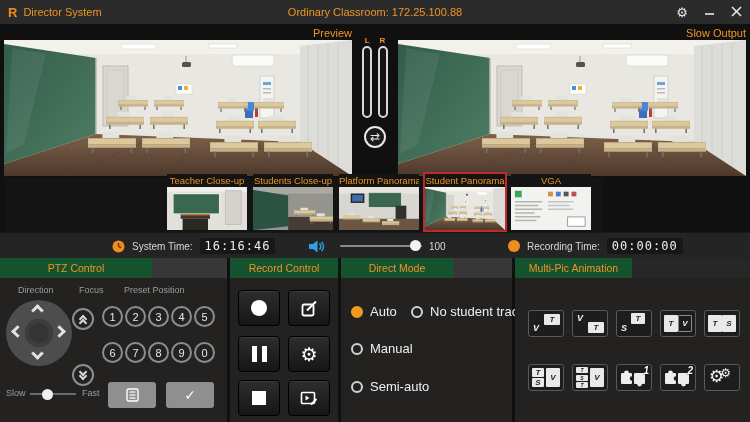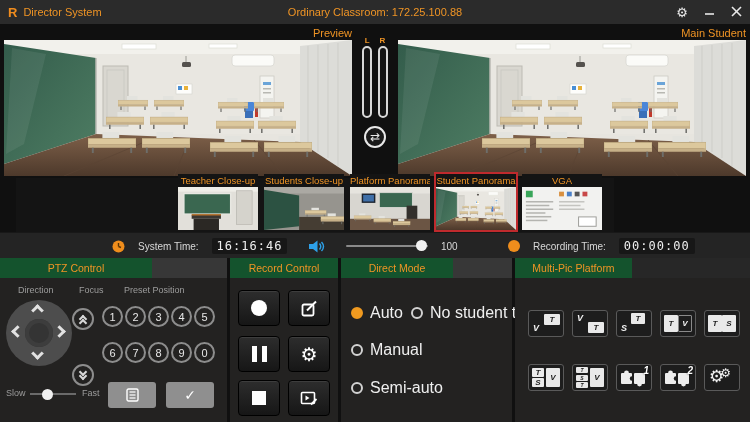--- a/index.html
+++ b/index.html
@@ -21,33 +21,33 @@
   .video-frame { position:absolute; top:40px; width:348px; height:136px; background:#222; }
   .video-frame svg { display:block; width:100%; height:100%; }
 
   .meter-col { position:absolute; left:352px; top:24px; width:46px; height:154px; }
   .meter-labels { position:absolute; top:12px; left:0; width:46px; display:flex; justify-content:center; gap:10px; color:#ef9425; font-size:8px; font-weight:bold; }
   .meter { position:absolute; top:22px; width:10px; height:72px; border:2px solid #d8d8d8; border-radius:5px; background:#141414; }
   .meter.l { left:10px; } .meter.r { left:26px; }
   .swap-btn { position:absolute; left:12px; top:102px; width:22px; height:22px; border:2px solid #e8e8e8; border-radius:50%; color:#e8e8e8; font-size:12px; line-height:18px; text-align:center; cursor:pointer; background:#1a1a1a; }
 
   
-  .thumb-strip { position:absolute; left:16px; top:178px; width:598px; height:54px; background:#141414; }
+  .thumb-strip { position:absolute; left:5px; top:178px; width:598px; height:54px; background:#141414; }
   .thumb { position:absolute; top:-6px; width:84px; height:60px; border:2px solid transparent; }
   .thumb.on { border-color:#bf2а2d; }
   .thumb.on { border-color:#bf2a2d; }
   .thumb-label { height:13px; text-align:center; color:#ef9425; font-size:9.5px; line-height:13px; white-space:nowrap; overflow:hidden; background:#141414; }
   .thumb-img { width:80px; height:43px; background:#333; }
   .thumb-img svg { display:block; width:100%; height:100%; }
 
   
   .status-bar { position:absolute; left:0; top:232px; width:750px; height:26px; background:#242424; border-top:1px solid #181818; }
   .sb-label { color:#d8d8d8; font-size:10px; }
   .clockpanel { background:#171717; border-radius:2px; padding:1px 5px; color:#efefef; font-family:"DejaVu Sans Mono", monospace; font-size:12px; letter-spacing:1px; }
-  .sb-group { position:absolute; top:0; height:26px; display:flex; align-items:center; gap:13px; }
+  .sb-group { position:absolute; top:0; height:26px; display:flex; align-items:center; gap:7px; }
   .rec-dot { width:12px; height:12px; border-radius:50%; background:#ef8d1c; }
   .vol-track { position:relative; width:82px; height:2px; background:#8a8a8a; border-radius:1px; cursor:pointer; }
   .vol-thumb { position:absolute; top:-5px; width:11px; height:11px; border-radius:50%; background:#f2f2f2; cursor:pointer; }
 
   
   .panel { position:absolute; top:258px; height:164px; background:#232221; }
   .tabbar { position:absolute; left:0; top:0; width:100%; height:20px; background:#272727; }
   .tab { position:absolute; top:0; height:20px; font-size:10.5px; line-height:20px; text-align:center; }
   .tab.active { color:#ef9425; background:#14532d; }
   .tab.inactive { color:#efefef; background:#373737; }
@@ -76,21 +76,21 @@
              display:flex; align-items:center; justify-content:center; color:#fff; }
   .ic-circle { width:16px; height:16px; border-radius:50%; background:#fff; }
   .ic-pause { display:flex; gap:5px; } .ic-pause i { display:block; width:5px; height:16px; background:#fff; }
   .ic-stop { width:14px; height:14px; background:#fff; }
   .ic-gear { font-size:19px; line-height:1; color:#fff; }
 
   
   .radio-row { position:absolute; display:flex; align-items:center; gap:7px; cursor:pointer; }
   .radio-dot { width:12px; height:12px; border-radius:50%; border:2px solid #d2d2d2; background:transparent; }
   .radio-dot.on { background:#f09a20; border-color:#f09a20; }
-  .radio-lab { color:#efefef; font-size:16px; white-space:nowrap; }
+  .radio-lab { color:#efefef; font-size:13px; white-space:nowrap; }
 
   
   .mp-btn { position:absolute; width:36px; height:27px; background:#1d1d1d; border:1px solid #5a5a5a; border-radius:3px; cursor:pointer; }
   .mp-letter { position:absolute; color:#f2f2f2; font-size:9px; font-weight:bold; font-style:italic; line-height:1; }
   .mp-box { position:absolute; background:#e9e9e9; color:#1d1d1d; font-size:8px; font-weight:bold; font-style:italic; display:flex; align-items:center; justify-content:center; border-radius:1px; }
   .mp-box.dark { background:#1d1d1d; color:#f2f2f2; border:1px solid #8a8a8a; }
   .mp-num { position:absolute; right:2px; top:0px; color:#fff; font-size:10px; font-weight:bold; font-style:italic; text-shadow:0 0 2px #000; }
   .gears { position:absolute; left:4px; top:1px; color:#f2f2f2; }
   .gears .g1 { font-size:17px; } .gears .g2 { font-size:12px; position:relative; left:-4px; top:-5px; }
 </style>
@@ -197,21 +197,21 @@
   <div class="meter-col">
     <div class="meter-labels">
       <span>L</span>
       <span>R</span>
     </div>
     <div class="meter l"></div>
     <div class="meter r"></div>
     <div class="swap-btn">⇄</div>
   </div>
 
-  <div class="video-label" style="left:398px;">Main Student</div>
+  <div class="video-label" style="left:398px;">Slow Output</div>
   <div class="video-frame" style="left:398px;">
     <svg viewBox="0 0 348 136" preserveAspectRatio="none">
         <use href="#classroom"></use>
       </svg>
   </div>
 
   <div class="thumb-strip">
 
     <div class="thumb" style="left:160px;">
       <div class="thumb-label">Teacher Close-up</div>
@@ -433,21 +433,21 @@
       <span class="radio-lab">Manual</span>
     </div>
     <div class="radio-row" style="left:10px; top:121px;">
       <span class="radio-dot"></span>
       <span class="radio-lab">Semi-auto</span>
     </div>
   </div>
 
   <div class="panel" style="left:515px; width:235px;">
     <div class="tabbar">
-      <div class="tab active" style="left:0; width:117px;">Multi-Pic Platform</div>
+      <div class="tab active" style="left:0; width:117px;">Multi-Pic Animation</div>
     </div>
 
     <div class="mp-btn" style="left:13px; top:52px;">
       <span class="mp-letter" style="left:4px; bottom:3px;">V</span>
       <div class="mp-box" style="right:3px; top:3px; width:16px; height:11px;">
           <span>T</span>
         </div>
     </div>
     <div class="mp-btn" style="left:57px; top:52px;">
       <span class="mp-letter" style="left:4px; top:3px;">V</span>

